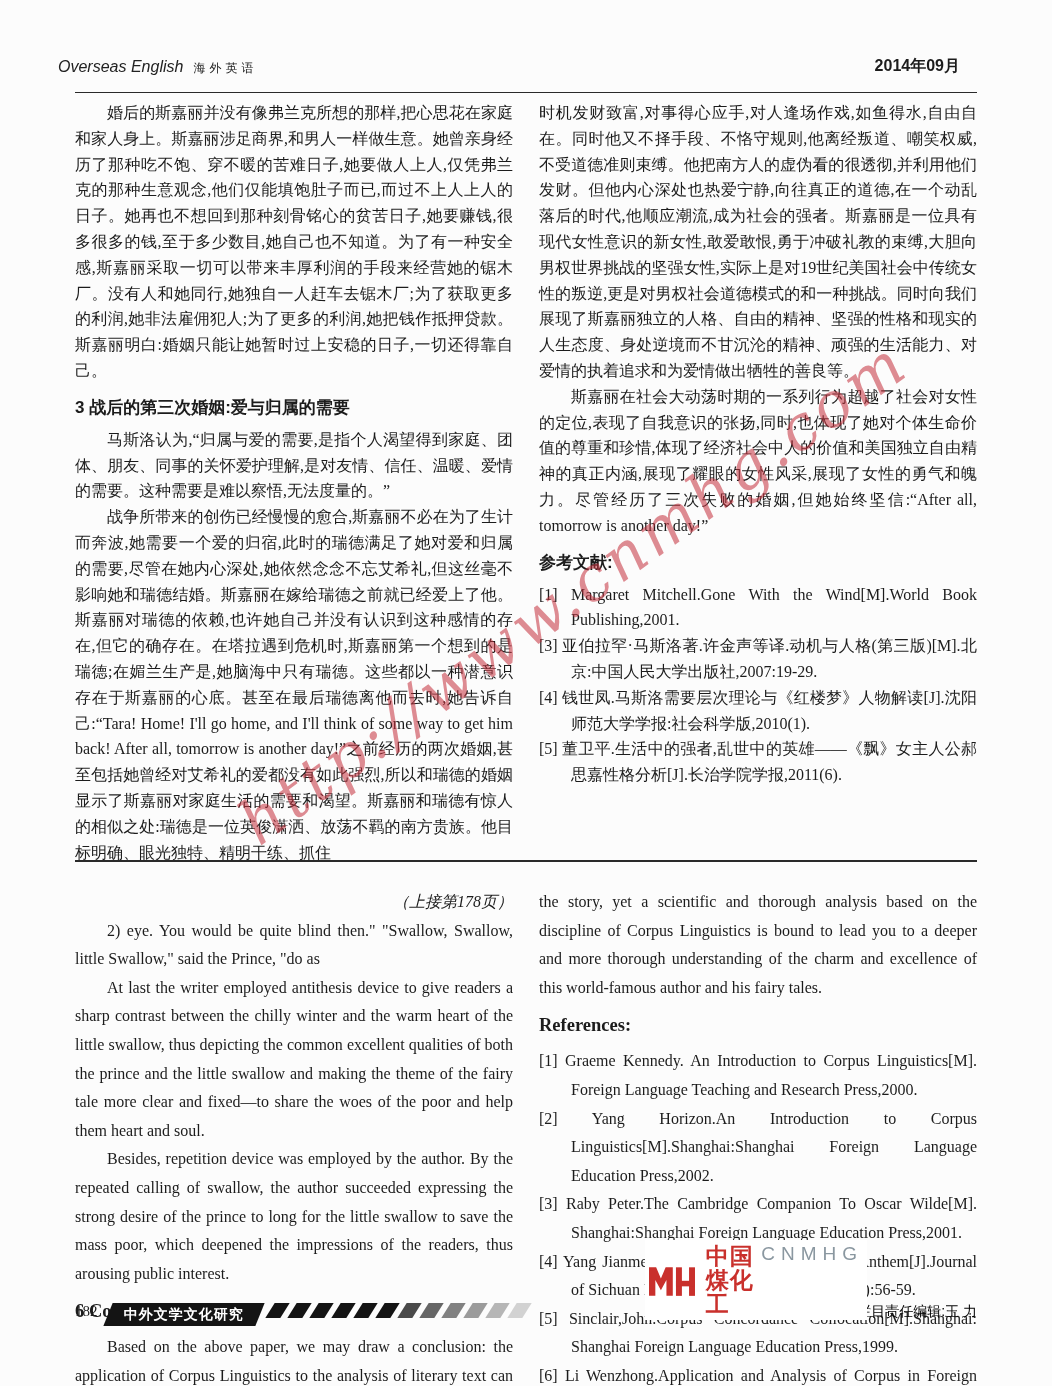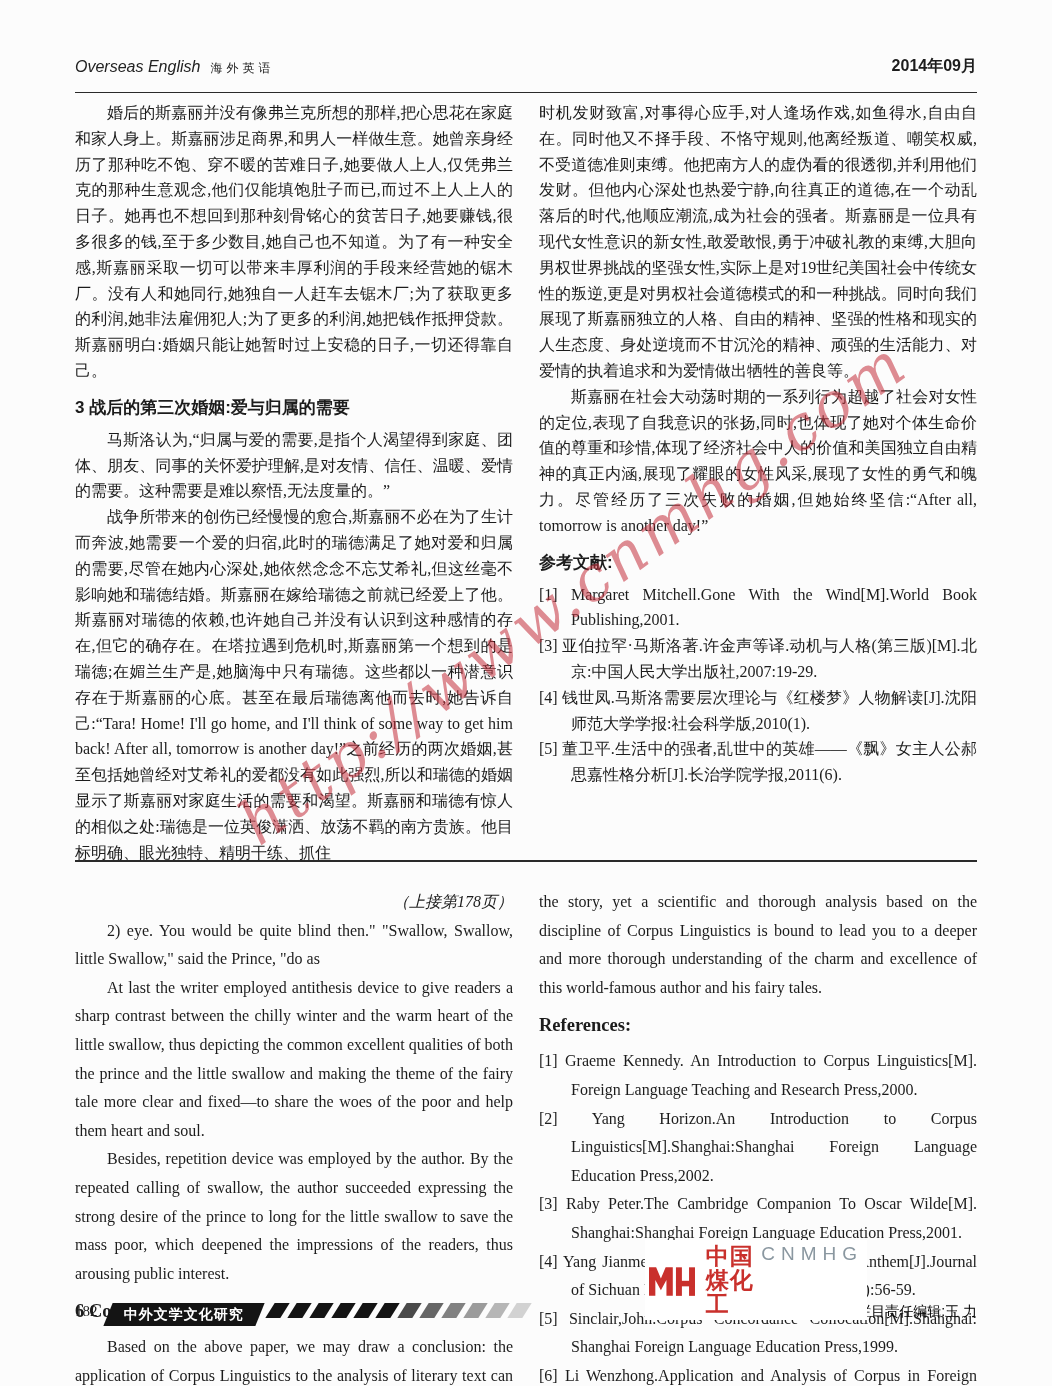--- a/index.html
+++ b/index.html
@@ -2,21 +2,21 @@
 <html><head>
 <meta charset="utf-8">
 <style>
   html,body{margin:0;padding:0;}
   body{
     width:1052px;height:1386px;position:relative;overflow:hidden;
     background:#fcfcfc;color:#1c1c1c;
     font-family:"Liberation Serif","DejaVu Serif",serif;
   }
   
-  .header{position:absolute;left:75px;top:56px;width:902px;display:flex;justify-content:space-between;align-items:flex-end;}
+  .header{position:absolute;left:58px;top:56px;width:902px;display:flex;justify-content:space-between;align-items:flex-end;}
   .journal{font-style:italic;font-size:16px;font-family:"Liberation Sans",sans-serif;color:#222;}
   .journal .cnname{font-style:normal;font-size:12px;letter-spacing:4px;margin-left:10px;font-family:"Liberation Serif",serif;}
   .issue{font-size:16px;font-weight:bold;font-family:"Liberation Sans",sans-serif;}
   .rule{position:absolute;left:75px;width:902px;height:1px;background:#2a2a2a;}
   .top-rule{top:92px;}
   .mid-rule{top:860px;height:2px;}
   
   .half{position:absolute;left:75px;width:902px;display:flex;gap:26px;}
   .top-half{top:100px;}
   .bottom-half{top:888px;}

